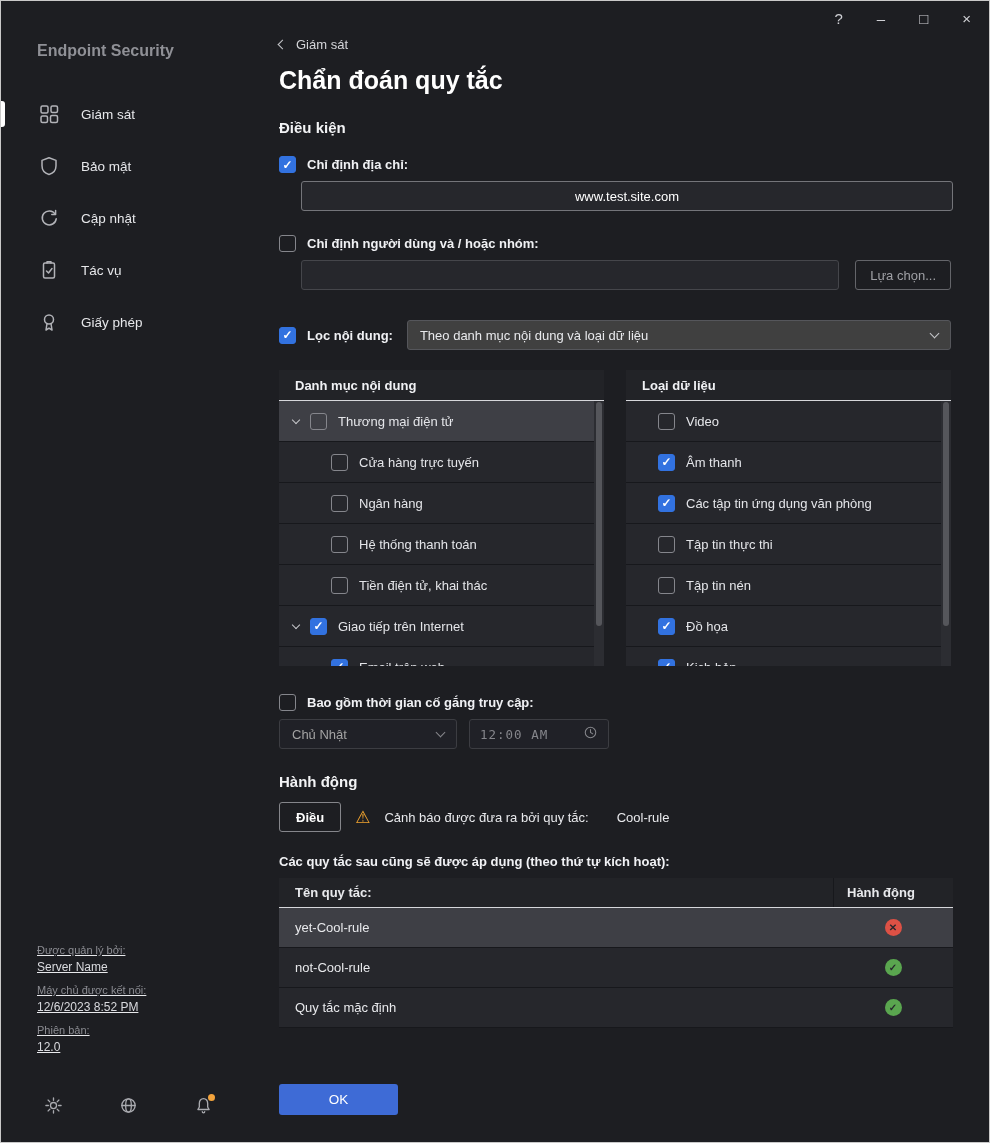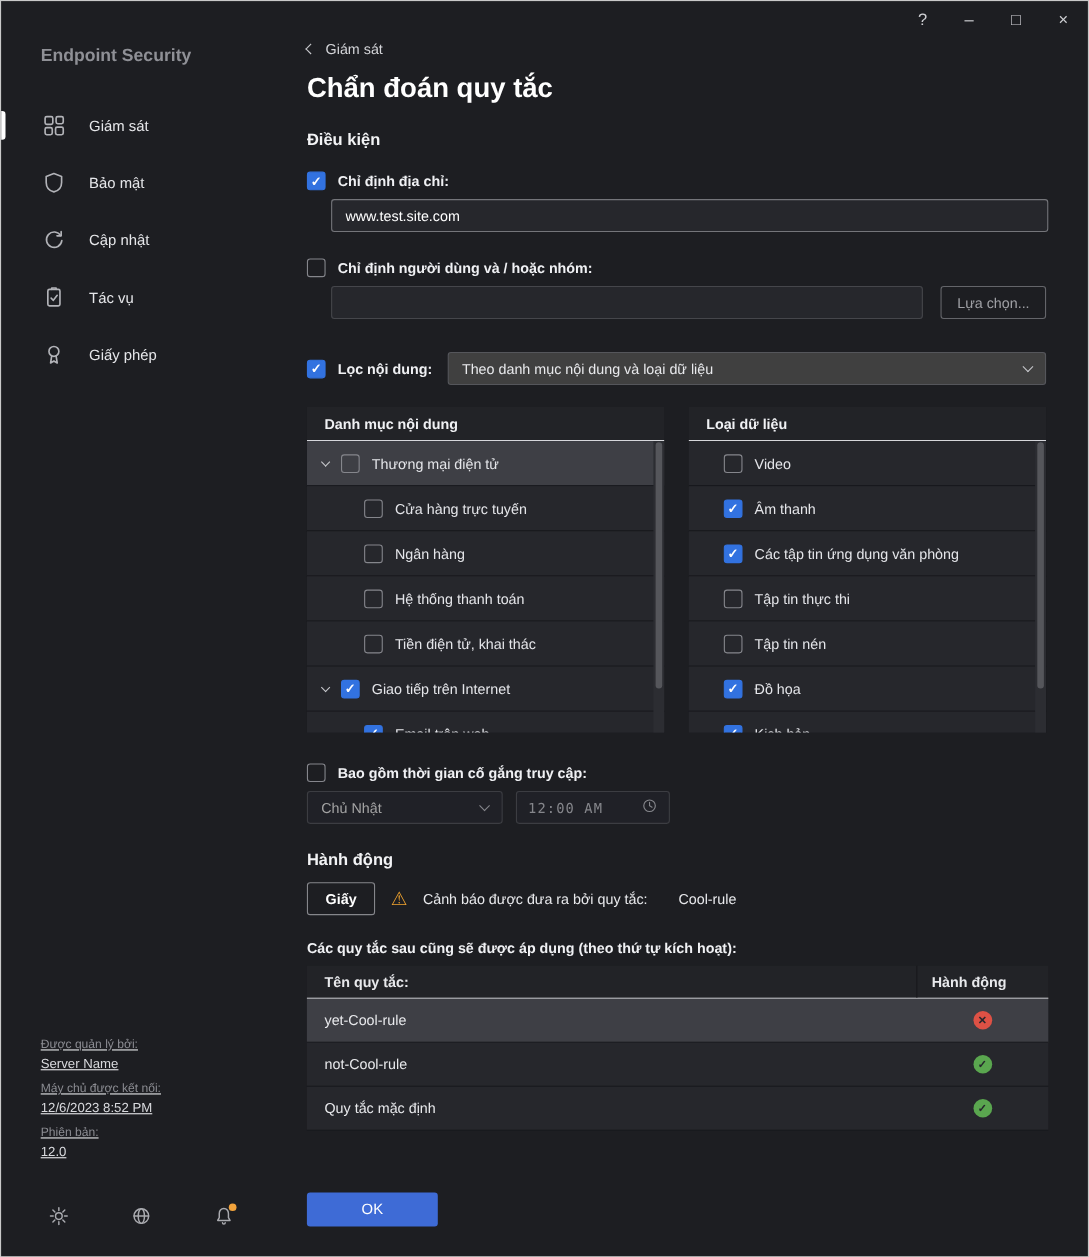--- a/index.html
+++ b/index.html
@@ -43,21 +43,21 @@
   .title { margin-top:14px; font-size:25px; font-weight:700; color:#ffffff; }
   .section { margin-top:24px; font-size:15px; font-weight:700; color:#f2f3f5; }
 
   .cb-row { display:flex; align-items:center; gap:11px; }
   .cb { width:17px; height:17px; flex:none; border:1.5px solid #85868c; border-radius:3px; background:transparent; cursor:pointer; position:relative; }
   .cb.checked { background:#3272e0; border-color:#3272e0; }
   .cb.checked::after { content:"✓"; position:absolute; inset:0; display:flex; align-items:center; justify-content:center; color:#fff; font-size:12px; font-weight:700; }
   .cb-label { font-weight:700; color:#f0f1f4; }
 
   .text-input { height:30px; background:#26272c; border:1px solid #74757a; border-radius:3px; color:#fff; font-size:13px; font-family:inherit; padding:0 12px; outline:none; }
-  .address-input { display:block; margin:8px 0 0 22px; width:652px; }
+  .address-input { display:block; margin:8px 0 0 22px; width:652px;text-align:center; }
   .users-row { display:flex; gap:16px; margin:8px 0 0 22px; }
   .users-input { flex:1; border-color:#45464b; }
   .ghost-btn { height:30px; background:transparent; border:1px solid #64656a; border-radius:3px; color:#9fa0a5; font-size:13px; font-family:inherit; padding:0 14px; cursor:pointer; }
   .ghost-btn.strong { border-color:#85868b; color:#ffffff; font-weight:700; padding:0 16px; }
 
   .filter-row { margin-top:30px; }
   .select { height:30px; background:#404040; border:1px solid #55565b; border-radius:3px; display:flex; align-items:center; justify-content:space-between; padding:0 12px; cursor:pointer; color:#e8e9ec; }
   .filter-select { flex:1; margin-left:3px; }
 
   
@@ -344,21 +344,21 @@
               <circle cx="10" cy="10" r="7"></circle>
               <path d="M10 6 V10 L13 11.8"></path>
             </svg>
         </span>
       </div>
     </div>
 
     <h2 class="section">Hành động</h2>
 
     <div class="action-row">
-      <button class="ghost-btn strong">Giấy</button>
+      <button class="ghost-btn strong">Điều</button>
       <span class="warn-icon"></span>
       <span class="warn-text">Cảnh báo được đưa ra bởi quy tắc:</span>
       <span class="warn-rule">Cool-rule</span>
     </div>
 
     <div class="rules-caption">Các quy tắc sau cũng sẽ được áp dụng (theo thứ tự kích hoạt):</div>
 
     <div class="table">
       <div class="t-header">
         <div class="t-cell name">Tên quy tắc:</div>

